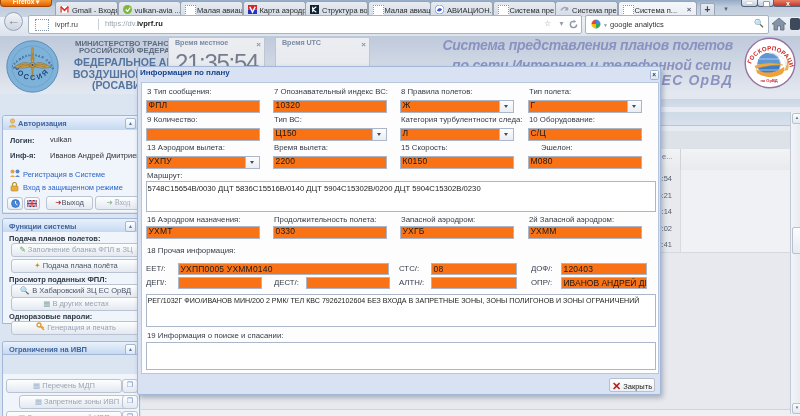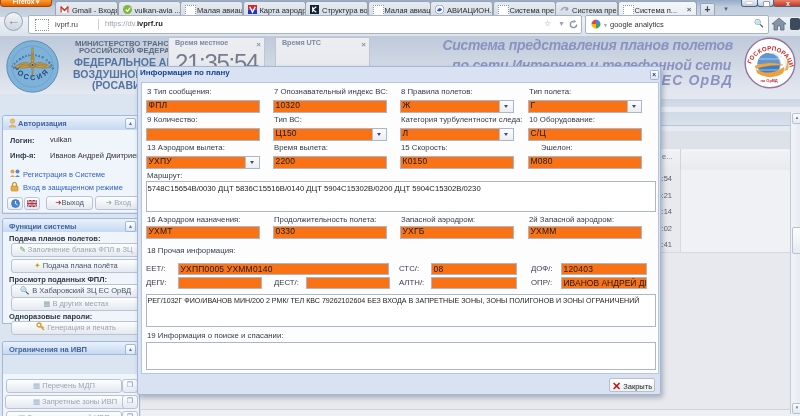--- a/index.html
+++ b/index.html
@@ -275,21 +275,21 @@
    <div class="sbtn" style="left:21px;top:67px;width:14px;height:11px;"><svg width="10" height="7" viewBox="0 0 10 7" style="margin-top:2px;">
             <rect width="10" height="7" fill="#28408c"></rect>
             <path d="M0 0 L10 7 M10 0 L0 7" stroke="#fff" stroke-width="1.6"></path>
             <path d="M0 0 L10 7 M10 0 L0 7" stroke="#d22" stroke-width=".8"></path>
             <rect x="4" width="2" height="7" fill="#fff"></rect>
             <rect y="2.5" width="10" height="2" fill="#fff"></rect>
             <rect x="4.4" width="1.2" height="7" fill="#d22"></rect>
             <rect y="3" width="10" height="1.2" fill="#d22"></rect>
           </svg></div>
    <div class="sbtn" style="left:43px;top:66px;width:45px;height:12px;line-height:12px;"><span style="color:#b03030;">➜</span>Выход</div>
-   <div class="sbtn dis" style="left:92px;top:66px;width:45px;height:12px;line-height:12px;"><span style="color:#8fbb8f;">➜</span> Вход</div>
+   <div class="sbtn dis" style="left:92px;top:66px;width:45px;height:12px;line-height:12px;font-family:Liberation Serif, serif;"><span style="color:#8fbb8f;">➜</span> Вход</div>
   </div>
  </div>
  <div class="abs sect" style="top:124px;height:104px;">
   <div class="secthead" style="height:13px;">
         <span class="t" style="left:6px;">Функции системы</span>
         <span class="collbtn">▲</span>
       </div>
   <div class="sectbody" style="top:13px;height:91px;">
    <div class="boldlbl" style="left:6px;top:2px;">Подача планов полетов:</div>
    <div class="sbtn dis" style="left:8px;top:11px;width:128px;height:12px;line-height:12px;"><span style="color:#3f9a3f;">✎</span> Заполнение бланка ФПЛ в ЗЦ</div>
@@ -305,21 +305,21 @@
   </div>
  </div>
  <div class="abs sect" style="top:247px;height:75px;border-bottom:none;">
   <div class="secthead" style="height:12px;">
         <span class="t" style="left:6px;">Ограничения на ИВП</span>
         <span class="collbtn">▲</span>
       </div>
   <div class="sectbody" style="top:12px;height:63px;margin-top:20px;">
    <div class="sbtn dis" style="left:3px;top:5px;width:114px;height:12px;line-height:12px;"><span style="color:#9ab4cc;">▦</span> Перечень МДП</div>
    <div class="sbtn" style="left:119px;top:5px;width:14px;height:12px;"><span style="color:#68c;font-size:7px;">❐</span></div>
-   <div class="sbtn dis" style="left:2px;top:21px;width:114px;height:12px;line-height:12px;padding-left:12px;"><span style="color:#9ab4cc;">▦</span> Запретные зоны ИВП</div>
+   <div class="sbtn dis" style="left:16px;top:21px;width:114px;height:12px;line-height:12px;"><span style="color:#9ab4cc;">▦</span> Запретные зоны ИВП</div>
    <div class="sbtn" style="left:119px;top:21px;width:14px;height:12px;"><span style="color:#68c;font-size:7px;">❐</span></div>
    <div class="sbtn dis" style="left:3px;top:37px;width:114px;height:12px;line-height:12px;"><span style="color:#9ab4cc;">▦</span> Зоны ограничений ИВП</div>
    <div class="sbtn" style="left:119px;top:37px;width:14px;height:12px;"><span style="color:#68c;font-size:7px;">❐</span></div>
   </div>
  </div>
 </div>
 
 <div class="abs" id="rcontent">
  <div class="abs band" style="top:0;height:5px;background:#e3e8f0;"></div>
  <div class="abs band" style="top:5px;height:13px;background:linear-gradient(#ccd6e3,#d9e1ec);"></div>

